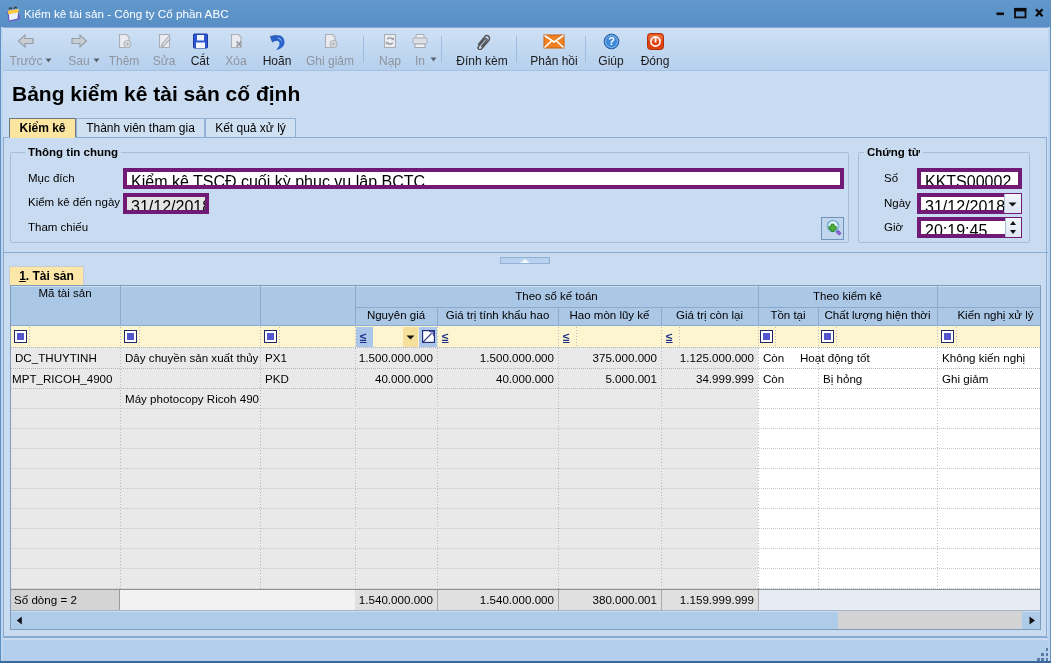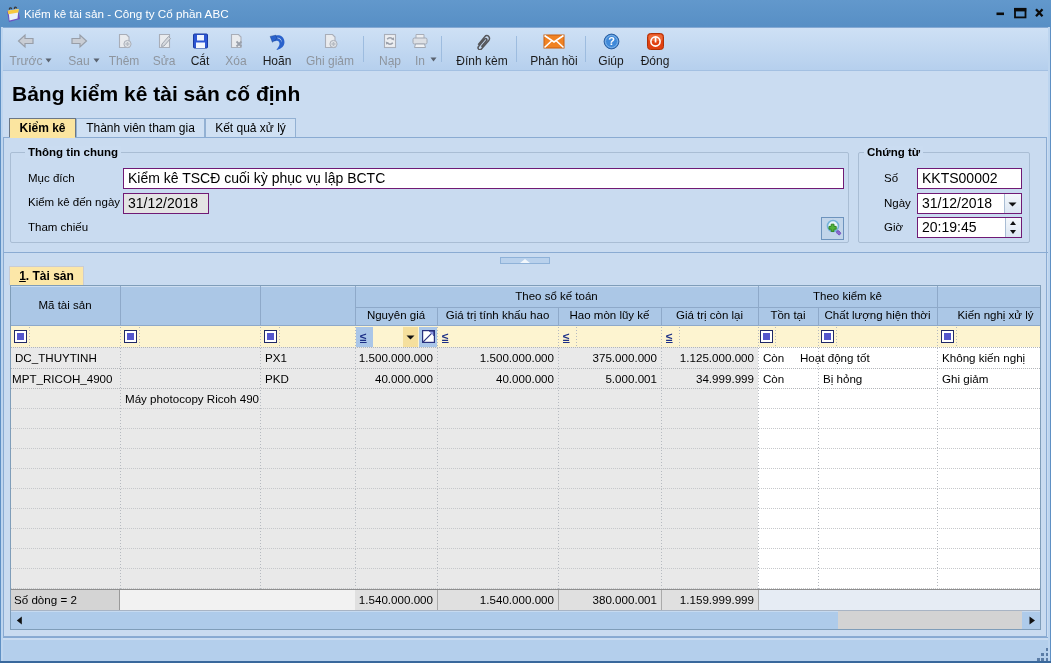--- a/index.html
+++ b/index.html
@@ -4,21 +4,21 @@
 html,body{margin:0;padding:0}
 #win{position:relative;width:1051px;height:663px;font-family:"Liberation Sans",sans-serif;overflow:hidden;background:#cadcf1}
 .a{position:absolute}
 .tb-btn{position:absolute;top:32px;height:36px;text-align:center;color:#8e959e;font-size:12px}
 .tb-btn .ic{position:absolute;left:0;right:0;top:0;height:18px;display:flex;align-items:center;justify-content:center}
 .tb-btn .lbl{position:absolute;left:0;right:0;top:22px;white-space:nowrap}
 .tb-btn.en{color:#1b1b1b}
 .sep{position:absolute;top:36px;height:26px;width:1px;background:#9dbcdf}
 .gb-lab{position:absolute;font-weight:bold;font-size:11.5px;color:#000;background:#cadcf1;padding:0 3px;white-space:nowrap}
 .fld-lab{position:absolute;font-size:11.5px;color:#000;white-space:nowrap}
-.inp{position:absolute;background:#fff;border:1px solid #701a75;font-size:14px;color:#000;white-space:nowrap;overflow:hidden}
+.inp{position:absolute;background:#fff;border:4px solid #701a75;font-size:16px;color:#000;white-space:nowrap;overflow:hidden}
 .inp span{padding-left:4px}
 .hcell{position:absolute;font-size:11.5px;color:#000;text-align:center;overflow:hidden;white-space:nowrap}
 .cell{position:absolute;font-size:11.6px;color:#000;white-space:nowrap;overflow:hidden;line-height:21px}
 .num{text-align:right}
 .vdot{position:absolute;width:1px;background-image:repeating-linear-gradient(to bottom,#b6bac0 0,#b6bac0 1px,transparent 1px,transparent 3px)}
 .hdot{position:absolute;height:1px;background-image:repeating-linear-gradient(to right,#b2b5b9 0,#b2b5b9 1px,transparent 1px,transparent 2px)}
 .hdot.f{background-image:repeating-linear-gradient(to right,#c6c8cb 0,#c6c8cb 1px,transparent 1px,transparent 2px)}
 .fbox{position:absolute;width:11px;height:11px;background:#fff;border:1.5px solid #1f2866}
 .fbox i{position:absolute;left:2px;top:2px;width:7px;height:7px;background:#5456cc}
 .le{position:absolute;font-size:12px;font-weight:bold;color:#1c2f86;text-decoration:underline;line-height:14px}
@@ -239,21 +239,21 @@
 <div class="a" style="left:260px;top:286px;width:1px;height:39px;background:#8ea9c9"></div>
 <div class="a" style="left:355px;top:286px;width:1px;height:39px;background:#8ea9c9"></div>
 <div class="a" style="left:758px;top:286px;width:1px;height:39px;background:#8ea9c9"></div>
 <div class="a" style="left:937px;top:286px;width:1px;height:39px;background:#8ea9c9"></div>
 <div class="a" style="left:437px;top:307px;width:1px;height:18px;background:#8ea9c9"></div>
 <div class="a" style="left:558px;top:307px;width:1px;height:18px;background:#8ea9c9"></div>
 <div class="a" style="left:661px;top:307px;width:1px;height:18px;background:#8ea9c9"></div>
 <div class="a" style="left:818px;top:307px;width:1px;height:18px;background:#8ea9c9"></div>
 <div class="a" style="left:355px;top:307px;width:685px;height:1px;background:#8ea9c9"></div>
 <div class="a" style="left:11px;top:325px;width:1029px;height:1px;background:#8ea9c9"></div>
-<div class="hcell" style="left:10px;top:286px;width:110px;height:30px;line-height:39px">Mã tài sản</div>
+<div class="hcell" style="left:10px;top:274px;width:110px;height:30px;line-height:39px">Mã tài sản</div>
 <div class="hcell" style="left:355px;top:286px;width:403px;height:21px;line-height:21px">Theo sổ kế toán</div>
 <div class="hcell" style="left:758px;top:286px;width:179px;height:21px;line-height:21px">Theo kiểm kê</div>
 <div class="hcell" style="left:355px;top:306px;width:82px;height:19px;line-height:19px">Nguyên giá</div>
 <div class="hcell" style="left:437px;top:306px;width:121px;height:19px;line-height:19px">Giá trị tính khấu hao</div>
 <div class="hcell" style="left:558px;top:306px;width:103px;height:19px;line-height:19px">Hao mòn lũy kế</div>
 <div class="hcell" style="left:661px;top:306px;width:97px;height:19px;line-height:19px">Giá trị còn lại</div>
 <div class="hcell" style="left:758px;top:306px;width:60px;height:19px;line-height:19px">Tồn tại</div>
 <div class="hcell" style="left:818px;top:306px;width:119px;height:19px;line-height:19px">Chất lượng hiện thời</div>
 <div class="hcell" style="left:937px;top:306px;width:117px;height:19px;line-height:19px">Kiến nghị xử lý</div>
 <div class="fbox" style="left:14px;top:330px">
@@ -314,20 +314,21 @@
 <div class="hdot f" style="left:11px;top:428px;width:1029px"></div>
 <div class="hdot f" style="left:11px;top:448px;width:1029px"></div>
 <div class="hdot f" style="left:11px;top:468px;width:1029px"></div>
 <div class="hdot f" style="left:11px;top:488px;width:1029px"></div>
 <div class="hdot f" style="left:11px;top:508px;width:1029px"></div>
 <div class="hdot f" style="left:11px;top:528px;width:1029px"></div>
 <div class="hdot f" style="left:11px;top:548px;width:1029px"></div>
 <div class="hdot f" style="left:11px;top:568px;width:1029px"></div>
 <div class="hdot f" style="left:11px;top:588px;width:1029px"></div>
 <div class="cell" style="left:11px;top:347px;width:109px;padding-left:4px;box-sizing:border-box">DC_THUYTINH</div>
+<div class="cell" style="left:121px;top:347px;width:139px;padding-left:4px;box-sizing:border-box">Dây chuyền sản xuất thủy</div>
 <div class="cell" style="left:261px;top:347px;width:94px;padding-left:4px;box-sizing:border-box">PX1</div>
 <div class="cell num" style="left:356px;top:347px;width:81px;padding-right:4px;box-sizing:border-box">1.500.000.000</div>
 <div class="cell num" style="left:438px;top:347px;width:120px;padding-right:4px;box-sizing:border-box">1.500.000.000</div>
 <div class="cell num" style="left:559px;top:347px;width:102px;padding-right:4px;box-sizing:border-box">375.000.000</div>
 <div class="cell num" style="left:662px;top:347px;width:96px;padding-right:4px;box-sizing:border-box">1.125.000.000</div>
 <div class="cell" style="left:759px;top:347px;width:59px;padding-left:4px;box-sizing:border-box">Còn</div>
 <div class="cell" style="left:796px;top:347px;width:118px;padding-left:4px;box-sizing:border-box">Hoạt động tốt</div>
 <div class="cell" style="left:938px;top:347px;width:102px;padding-left:4px;box-sizing:border-box">Không kiến nghị</div>
 <div class="cell" style="left:11px;top:368px;width:109px;padding-left:1px;box-sizing:border-box">MPT_RICOH_4900</div>
 <div class="cell" style="left:121px;top:388px;width:139px;padding-left:4px;box-sizing:border-box">Máy photocopy Ricoh 490</div>

